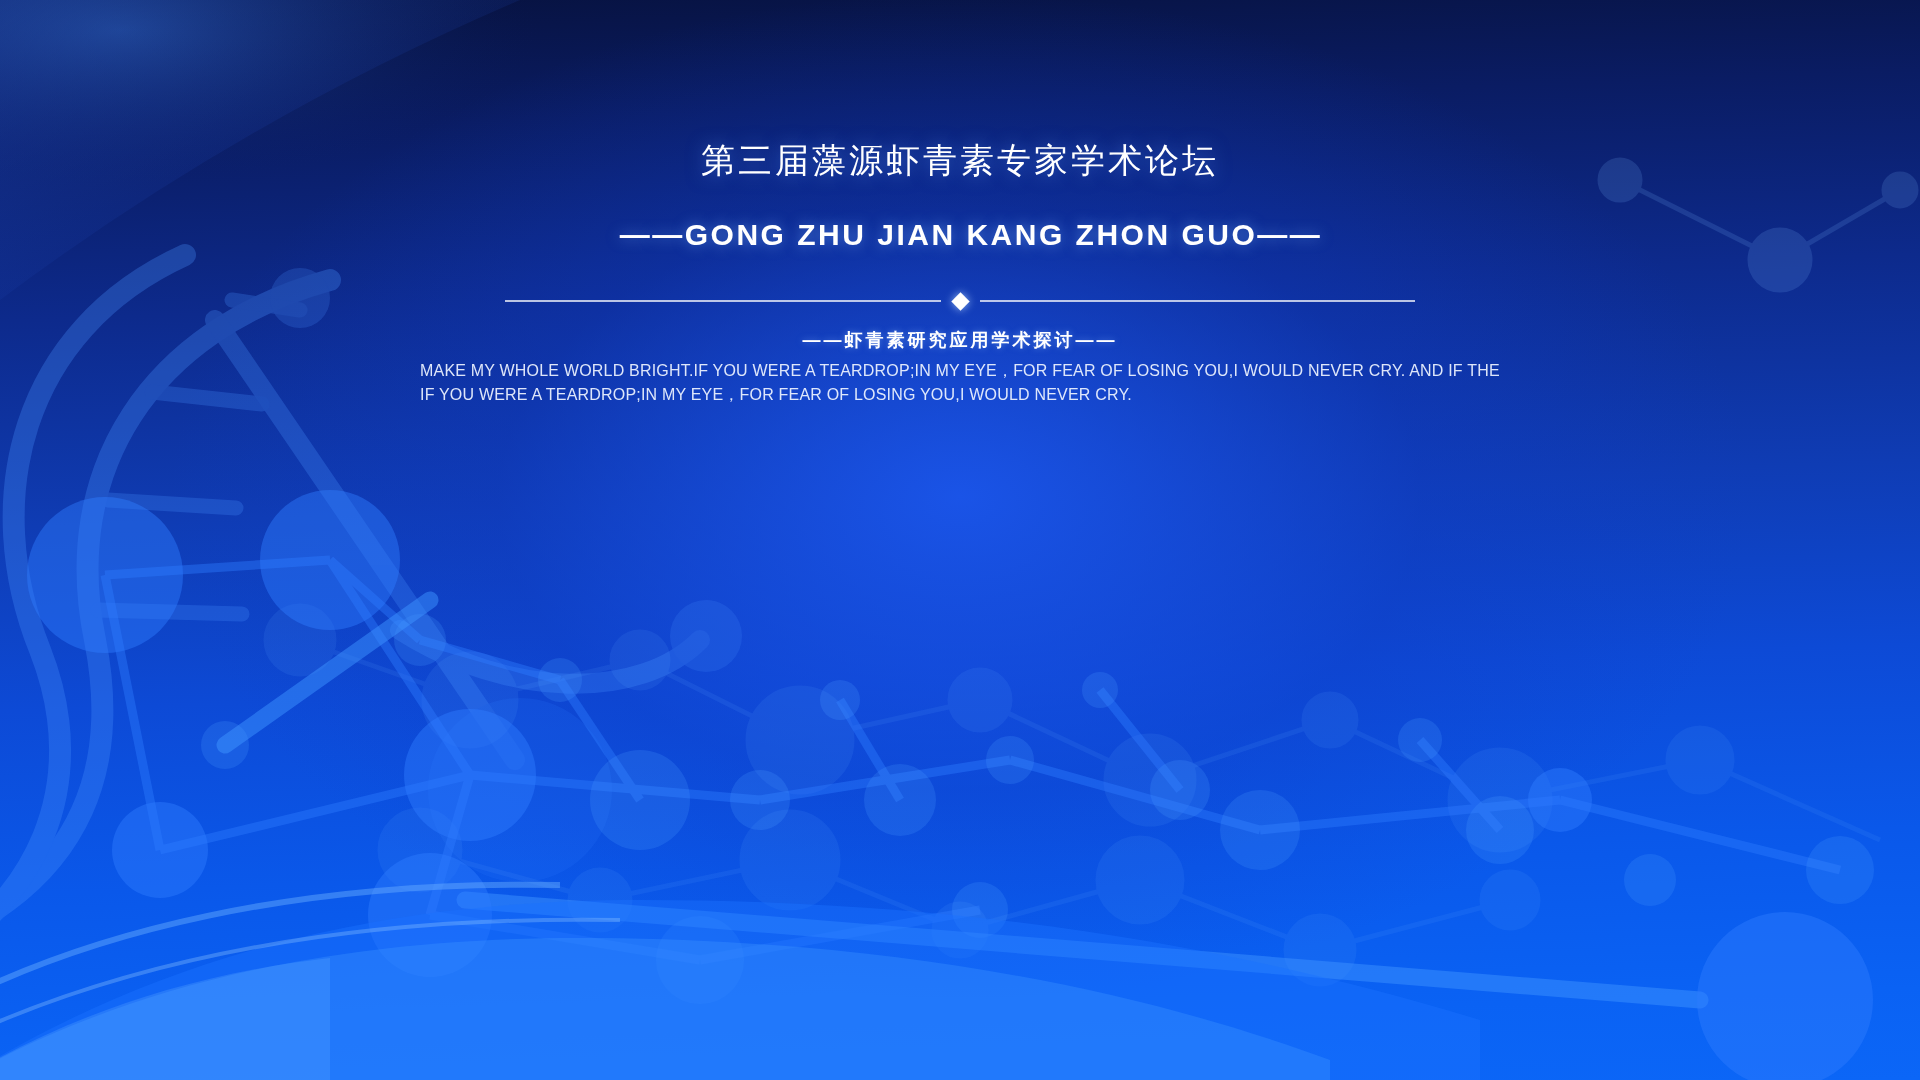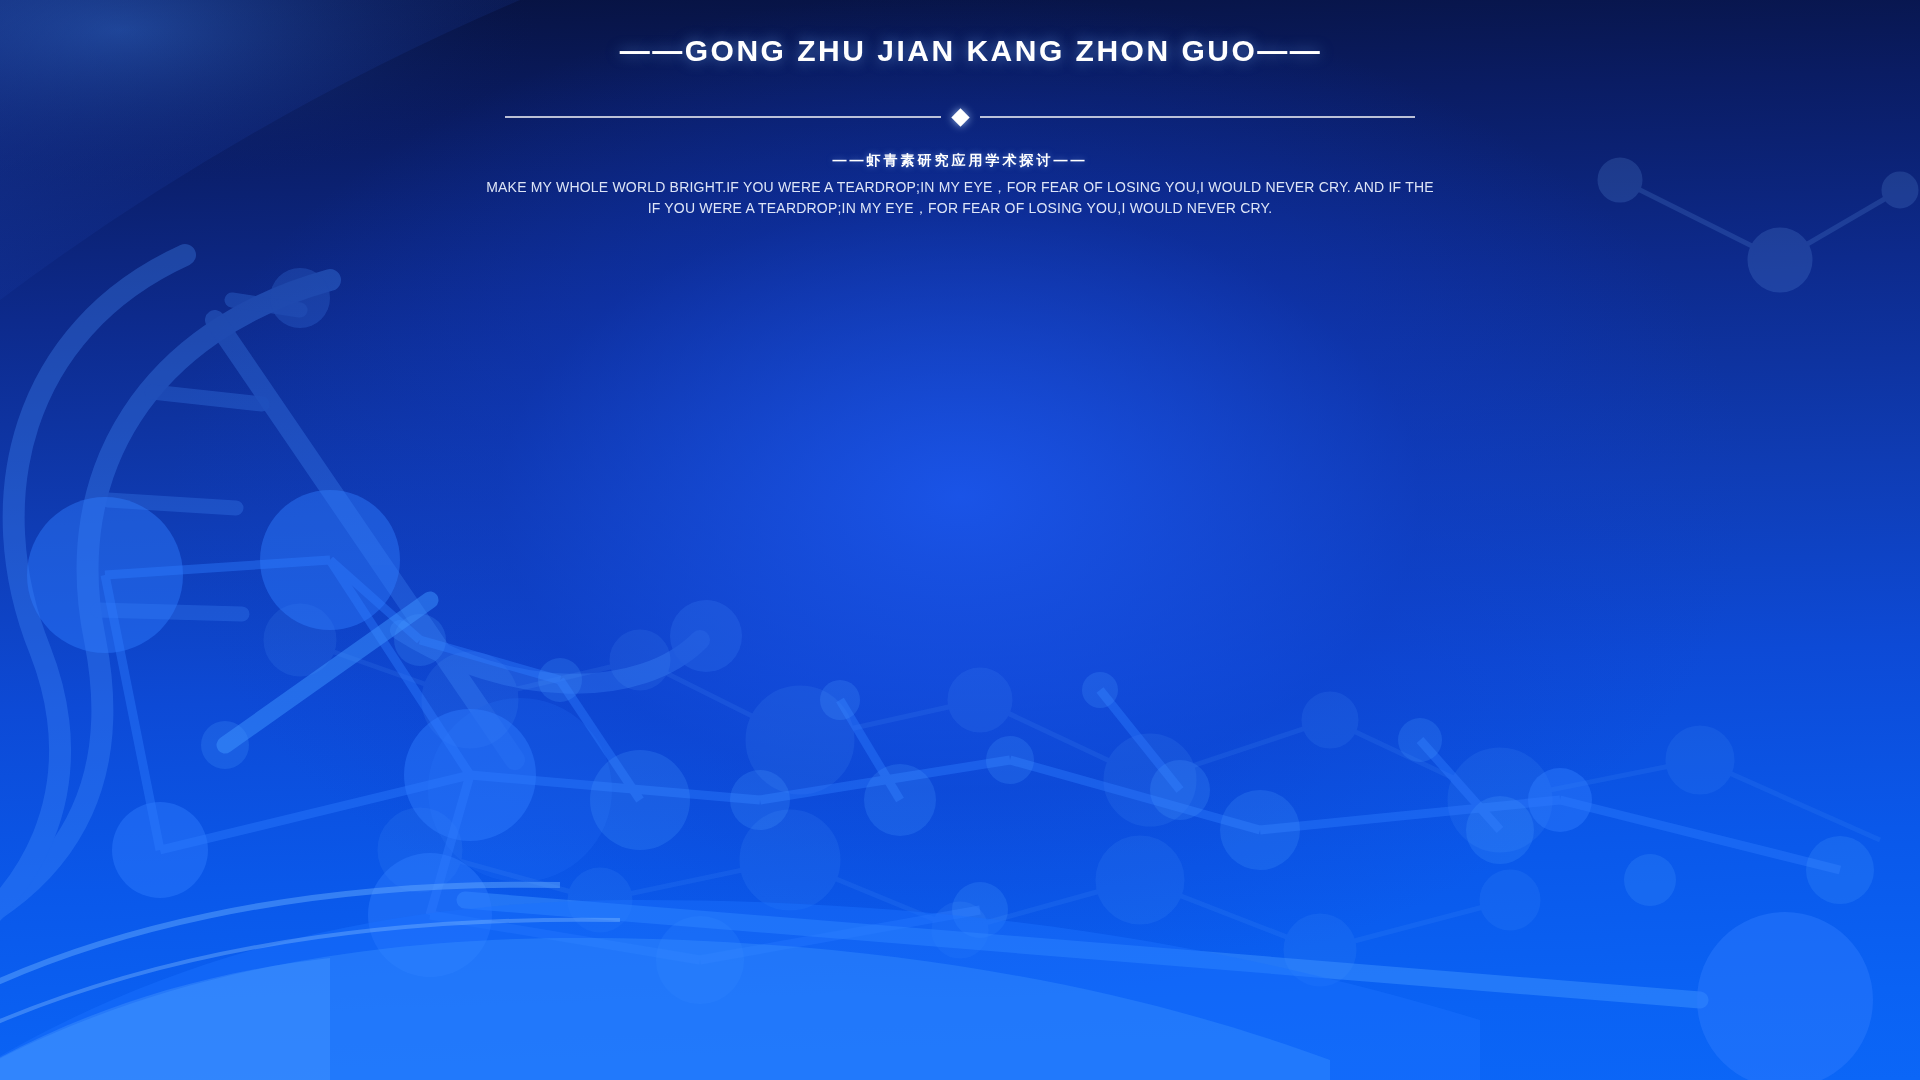--- a/index.html
+++ b/index.html
@@ -68,34 +68,34 @@
     display:flex;align-items:center;justify-content:center;gap:0;
   }
   .divider .bar{flex:1;height:2px;background:rgba(255,255,255,.72);}
   .divider .diamond{
     width:13px;height:13px;margin:0 13px;
     background:#ffffff;transform:rotate(45deg);
     box-shadow:0 0 8px rgba(180,215,255,.8);
   }
 
   .cn-small{
-    margin-top:24px;
-    font-size:14px;
+    margin-top:16px;
+    font-size:18px;
     font-weight:700;
     letter-spacing:3px;
     color:#ffffff;
     white-space:nowrap;
     text-shadow:0 0 6px rgba(140,190,255,.5);
   }
 
   .en-fine{
     margin-top:7px;
     width:1080px;
-    text-align:center;
-    font-size:14px;
+    text-align:left;
+    font-size:16px;
     line-height:1.52;
     letter-spacing:.2px;
     color:#eef4ff;
     opacity:.93;
   }
   .en-fine div{white-space:nowrap;}
   .en-fine div.l2{letter-spacing:.2px;}
 </style>
 </head>
 <body>
@@ -252,20 +252,21 @@
       <line x1="1620" y1="180" x2="1780" y2="260"></line>
       <line x1="1780" y1="260" x2="1900" y2="190"></line>
       <circle cx="1620" cy="180" r="20"></circle>
         <circle cx="1780" cy="260" r="30"></circle>
         <circle cx="1900" cy="190" r="16"></circle>
     </g>
   </svg>
 
   <div id="content">
 
+    <div class="subtitle">第三届藻源虾青素专家学术论坛</div>
 
 
     <div class="pinyin">——GONG ZHU JIAN KANG ZHON GUO——</div>
 
     <div class="divider">
       <span class="bar"></span>
       <span class="diamond"></span>
       <span class="bar"></span>
     </div>
 

